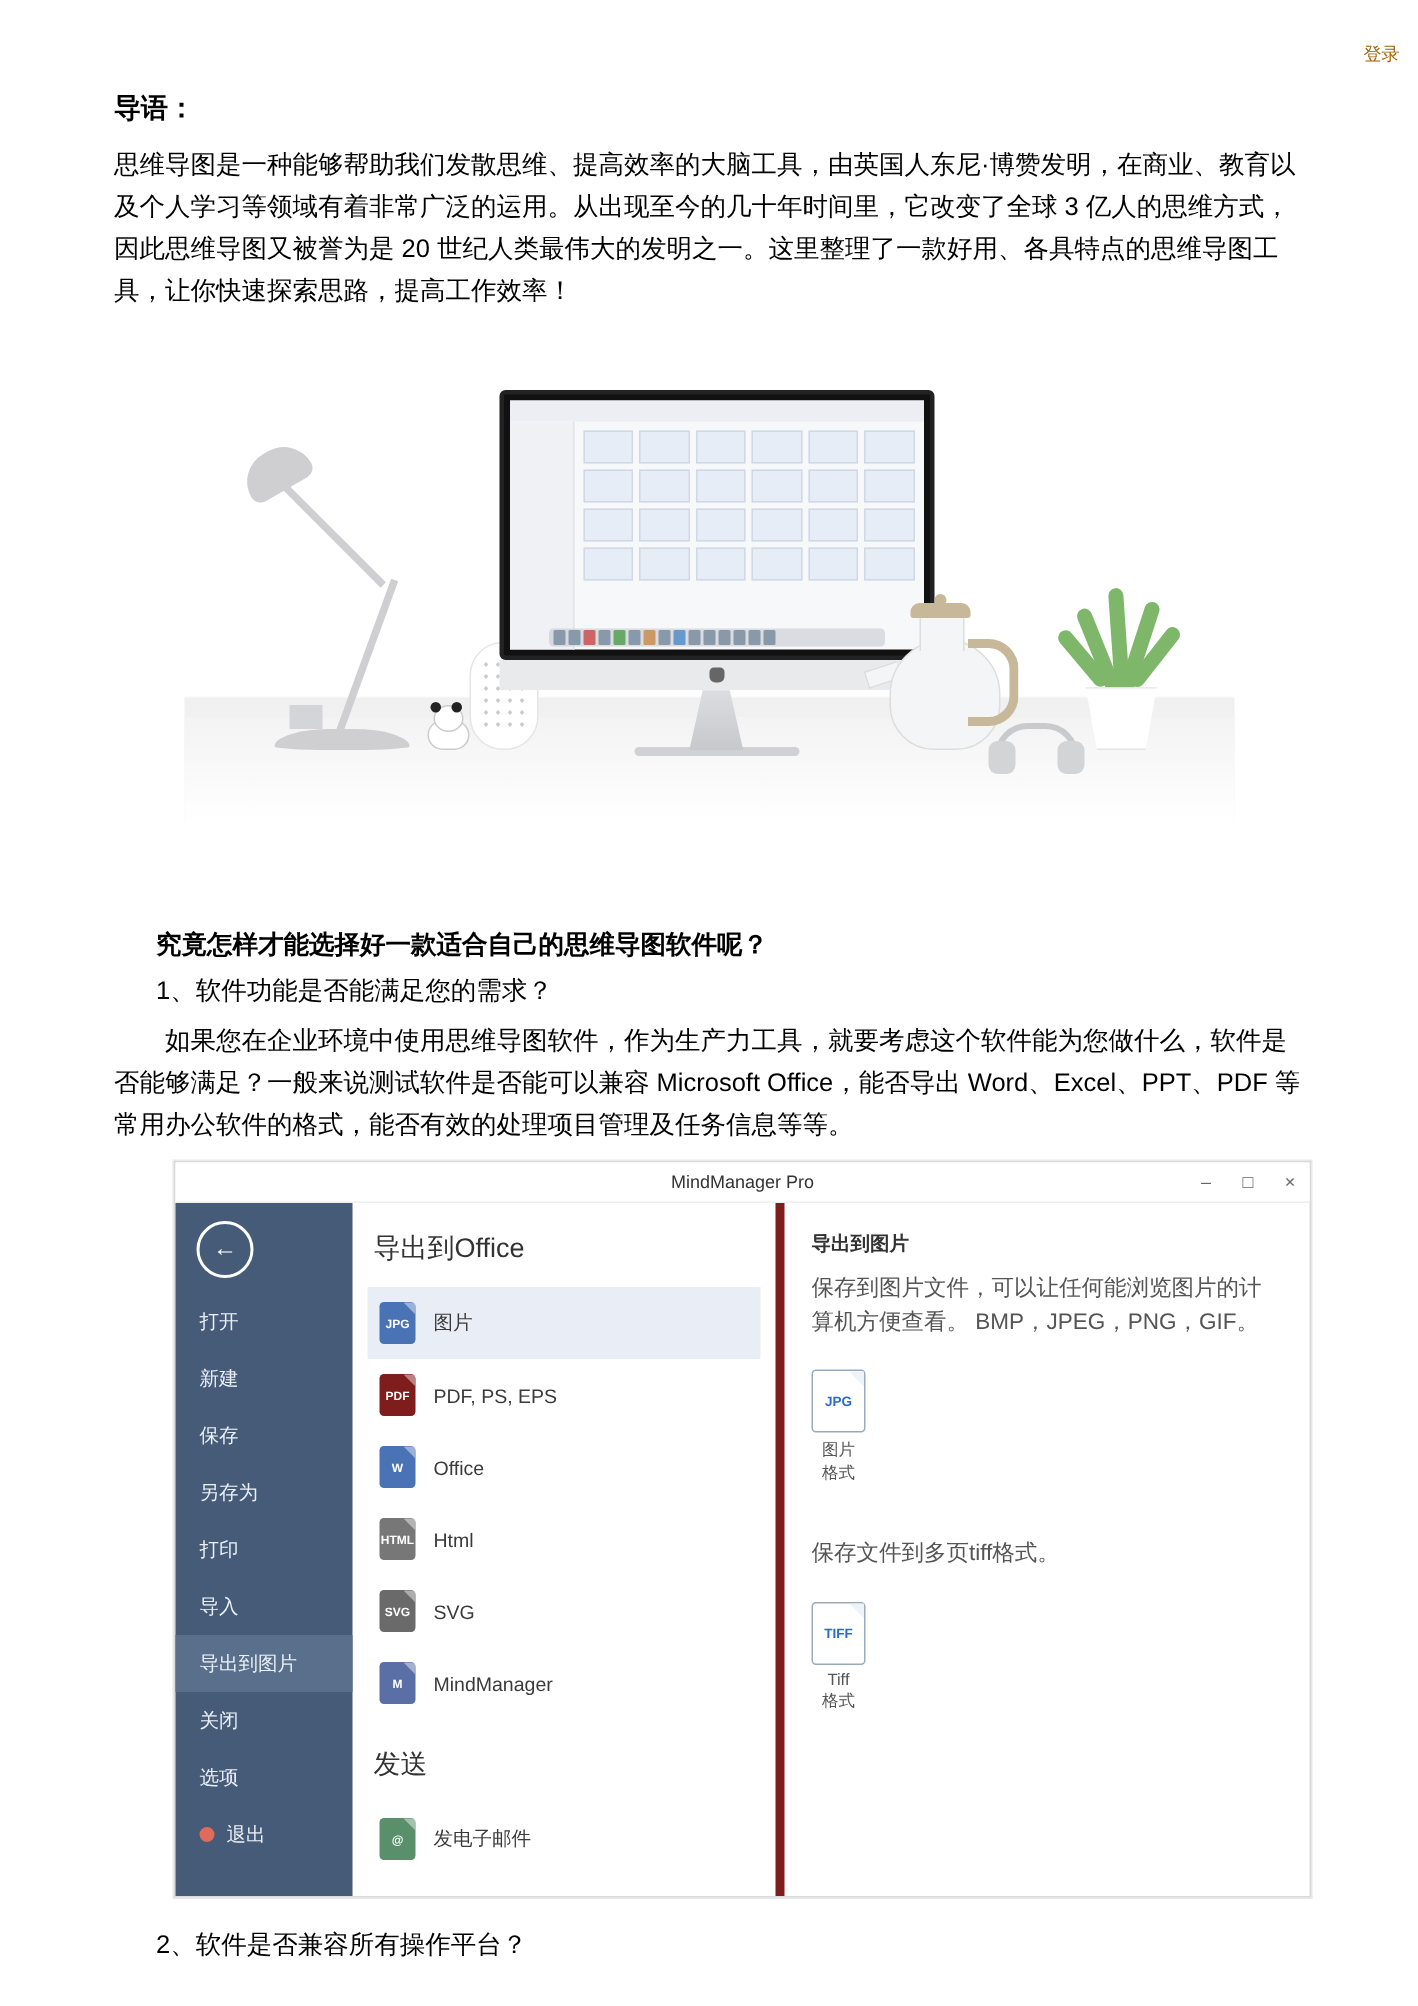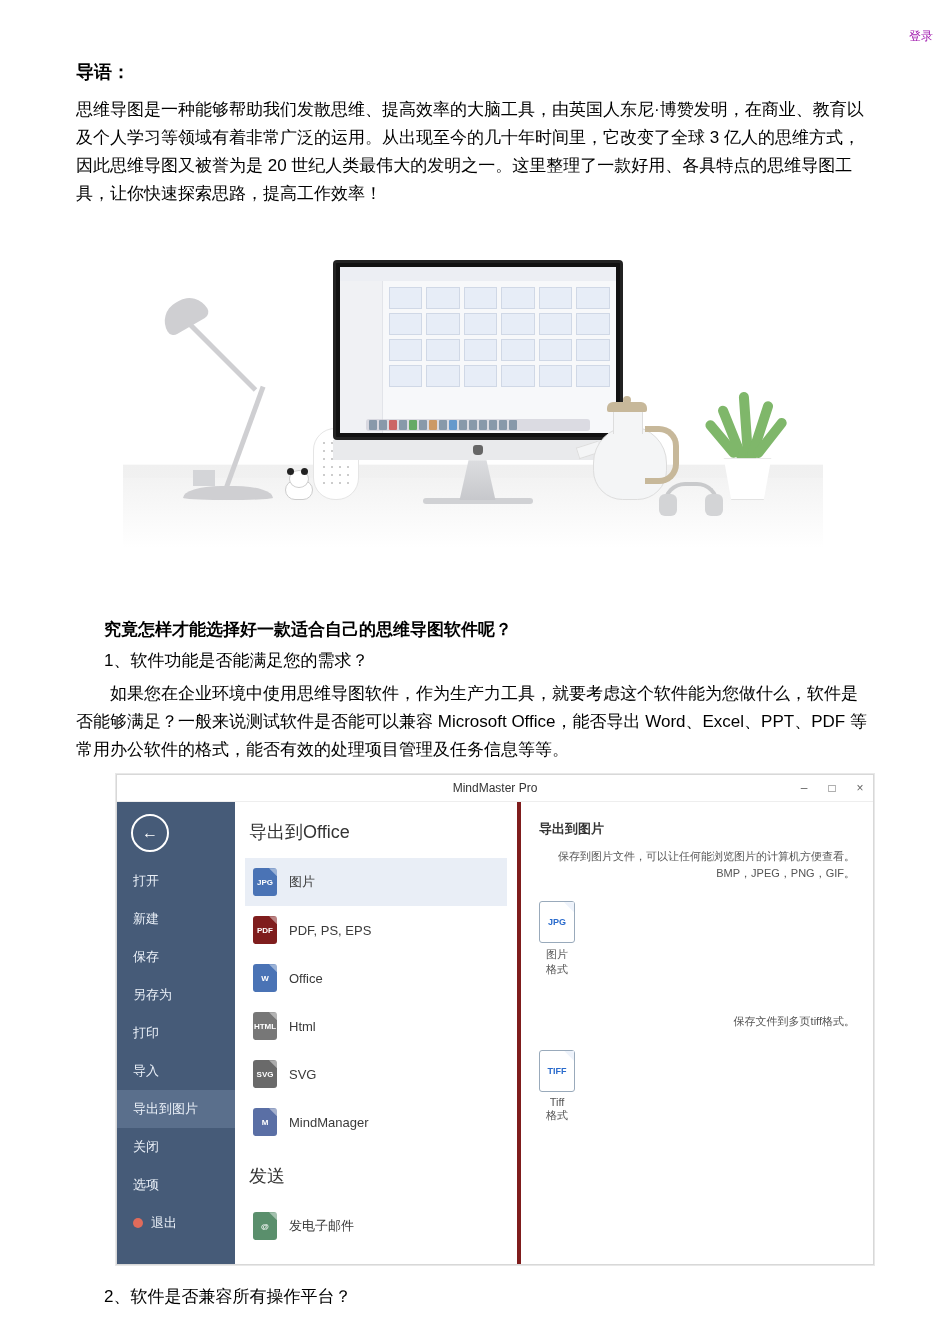--- a/index.html
+++ b/index.html
@@ -275,21 +275,21 @@
     border-bottom:1px solid #eee;
   }
   .winctrl {
     position:absolute; right:6px; top:0; height:26px;
     display:flex; align-items:center; gap:14px;
     color:#666; font-size:12px;
   }
   .winctrl span { display:inline-block; width:14px; text-align:center; }
   .login {
     position:absolute; right:12px; top:28px;
-    color:#a21caf; font-size:12px;
+    color:#a16207; font-size:12px;
   }
   .appbody {
     display:flex;
     min-height: 455px;
   }
   .leftnav {
     width: 118px;
     background:#465b78;
     color:#fff;
     padding-top:6px;
@@ -308,21 +308,21 @@
   }
   .nav-item.active { background:#5a6f8c; }
   .nav-exit {
     padding:10px 16px; display:flex; align-items:center; gap:8px;
     font-size:13px; color:#eaf0f8;
   }
   .exit-dot { width:10px;height:10px;background:#e06b5b;border-radius:50%; display:inline-block;}
   .midcol {
     width:262px;
     padding:14px 10px;
-    border-right:4px solid #7f1d1d;
+    border-right:6px solid #7f1d1d;
   }
   .group-title {
     font-size:18px; color:#333; margin:4px 0 14px 4px;
   }
   .export-item {
     display:flex; align-items:center; gap:12px;
     padding:10px 8px;
     font-size:13px;
     color:#3a3a3a;
   }
@@ -338,21 +338,21 @@
   .fi.jpg{background:#4a73b5;} .fi.pdf{background:#7f1d1d;}
   .fi.word{background:#4a73b5;} .fi.html{background:#777;}
   .fi.svg{background:#6a6a6a;} .fi.mm{background:#5a6fa5;}
   .fi.mail{background:#5a8f6c;}
   .rightcol {
     flex:1;
     padding:18px 18px;
     position:relative;
   }
   .r-title { font-size:13px; font-weight:bold; margin-bottom:10px;}
-  .r-desc { font-size:11px; color:#555; line-height:1.5; margin-bottom:16px;text-align:right;}
+  .r-desc { font-size:15px; color:#555; line-height:1.5; margin-bottom:16px;}
   .fmt-block {
     display:inline-flex; flex-direction:column; align-items:center;
     margin:4px 18px 14px 0;
     font-size:11px; color:#555;
   }
   .fmt-icon {
     width:34px;height:40px;border:1px solid #9ab;
     display:flex;align-items:center;justify-content:center;
     font-size:9px;font-weight:bold;color:#2a6bcc;
     border-radius:3px;
@@ -476,21 +476,21 @@
       </div>
     </div>
   </div>
 
   <div class="section-q">究竟怎样才能选择好一款适合自己的思维导图软件呢？</div>
   <div class="section-num">1、软件功能是否能满足您的需求？</div>
   <div class="para">如果您在企业环境中使用思维导图软件，作为生产力工具，就要考虑这个软件能为您做什么，软件是否能够满足？一般来说测试软件是否能可以兼容 Microsoft Office，能否导出 Word、Excel、PPT、PDF 等常用办公软件的格式，能否有效的处理项目管理及任务信息等等。</div>
 
   <div class="appwin">
     <div class="titlebar">
-      <span>MindMaster Pro</span>
+      <span>MindManager Pro</span>
       <div class="winctrl">
         <span>–</span>
         <span>□</span>
         <span>×</span>
       </div>
     </div>
     <div class="login">登录</div>
 
     <div class="appbody">
       <div class="leftnav">

